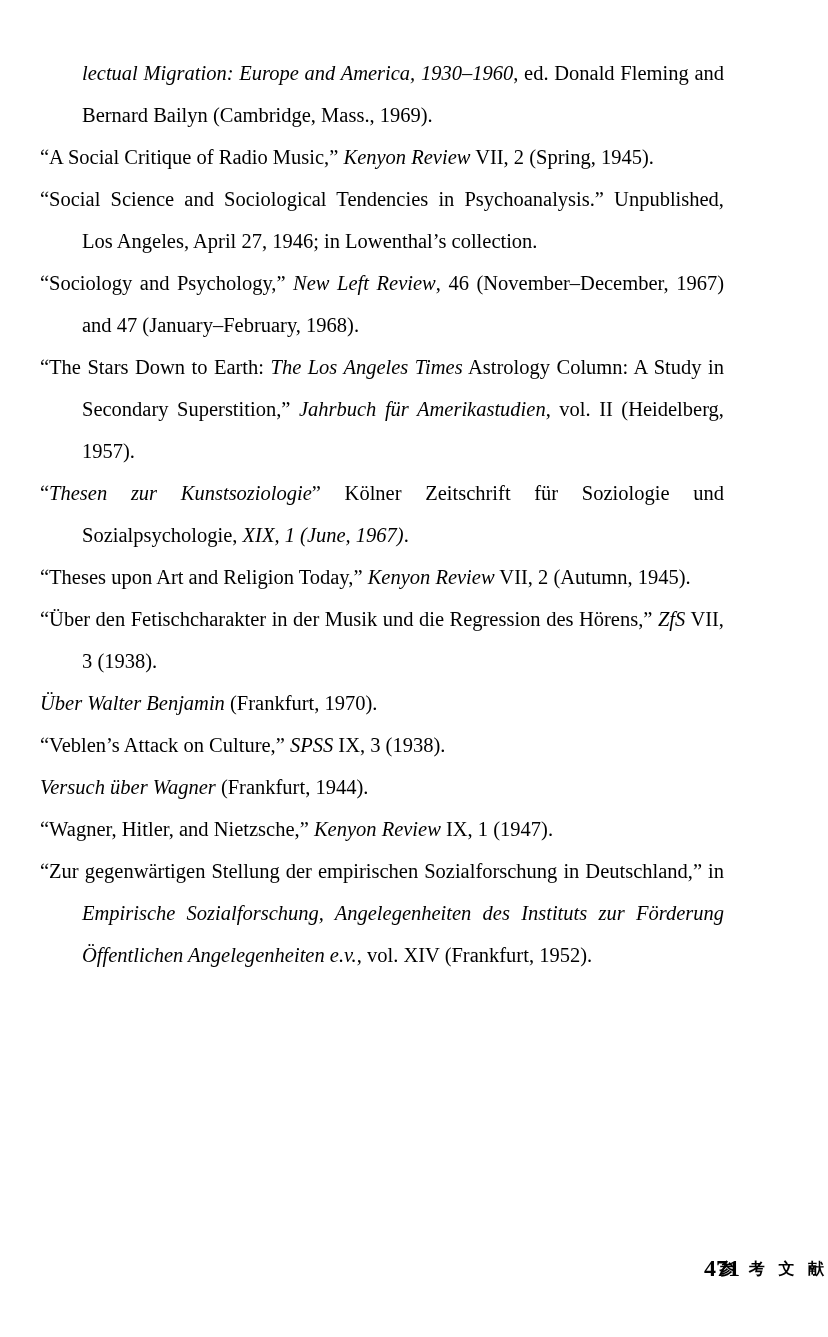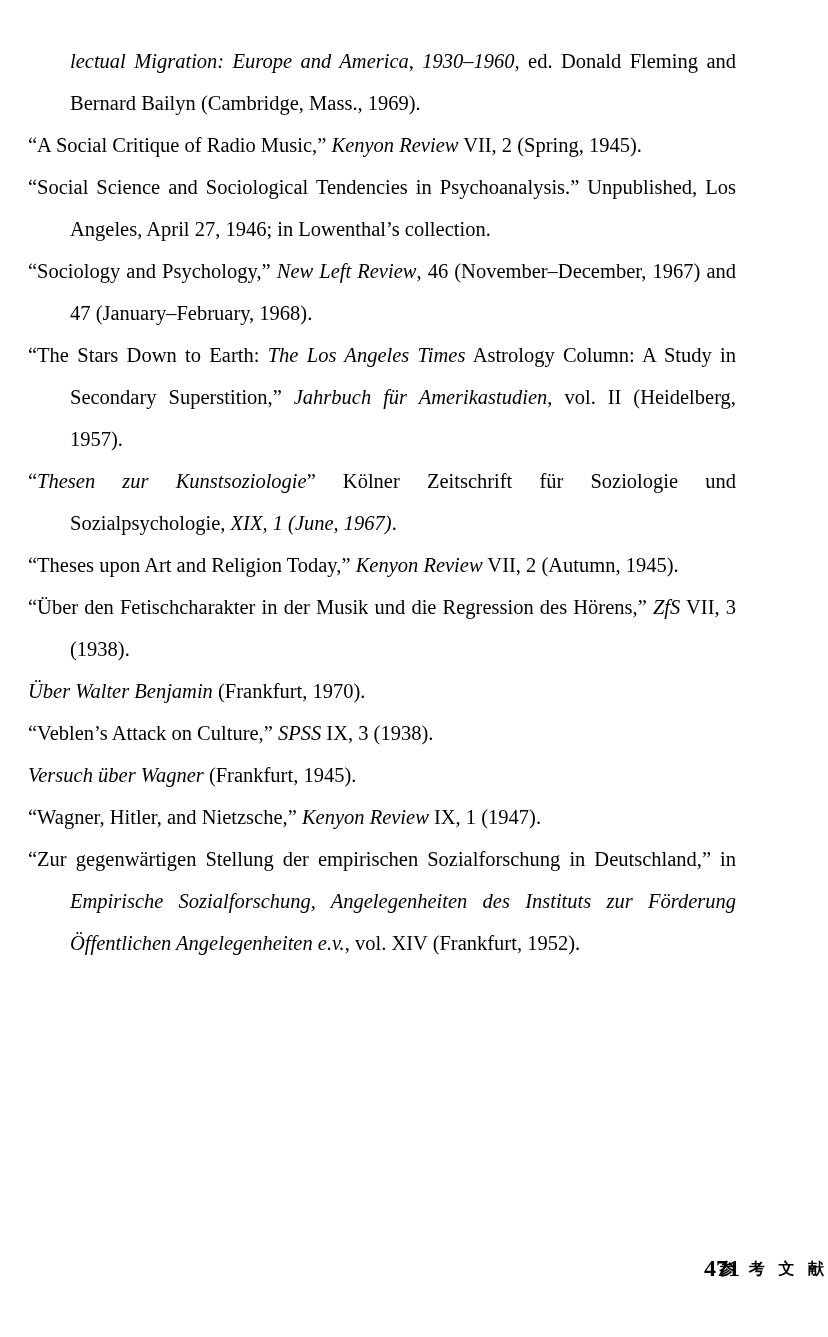--- a/index.html
+++ b/index.html
@@ -18,21 +18,21 @@
   .page {
     position: absolute;
     left: 0;
     top: 0;
     width: 828px;
     height: 1337px;
     box-sizing: border-box;
     padding: 40px 92px 0 28px;
   }
   .bib-list {
-    margin: 0;
+    margin: 12px;
     padding: 0;
     list-style: none;
   }
   .entry {
     font-size: 20.5px;
     line-height: 42px;
     text-align: justify;
     text-justify: inter-word;
     margin: 0 0 0 0;
     padding-left: 42px;
@@ -80,21 +80,21 @@
       <li class="entry continued"><span class="it">lectual Migration: Europe and America, 1930–1960</span><span>, ed. Donald Fleming and Bernard Bailyn (Cambridge, Mass., 1969).</span></li>
       <li class="entry"><span>“A Social Critique of Radio Music,” </span><span class="it">Kenyon Review</span><span> VII, 2 (Spring, 1945).</span></li>
       <li class="entry"><span>“Social Science and Sociological Tendencies in Psychoanalysis.” Unpublished, Los Angeles, April 27, 1946; in Lowenthal’s collection.</span></li>
       <li class="entry"><span>“Sociology and Psychology,” </span><span class="it">New Left Review</span><span>, 46 (November–December, 1967) and 47 (January–February, 1968).</span></li>
       <li class="entry"><span>“The Stars Down to Earth: </span><span class="it">The Los Angeles Times</span><span> Astrology Column: A Study in Secondary Superstition,” </span><span class="it">Jahrbuch für Amerikastudien</span><span>, vol. II (Heidelberg, 1957).</span></li>
       <li class="entry"><span>“</span><span class="it">Thesen zur Kunstsoziologie</span><span>” Kölner Zeitschrift für Soziologie und Sozialpsychologie, </span><span class="it">XIX, 1 (June, 1967)</span><span>.</span></li>
       <li class="entry"><span>“Theses upon Art and Religion Today,” </span><span class="it">Kenyon Review</span><span> VII, 2 (Autumn, 1945).</span></li>
       <li class="entry"><span>“Über den Fetischcharakter in der Musik und die Regression des Hörens,” </span><span class="it">ZfS</span><span> VII, 3 (1938).</span></li>
       <li class="entry"><span class="it">Über Walter Benjamin</span><span> (Frankfurt, 1970).</span></li>
       <li class="entry"><span>“Veblen’s Attack on Culture,” </span><span class="it">SPSS</span><span> IX, 3 (1938).</span></li>
-      <li class="entry"><span class="it">Versuch über Wagner</span><span> (Frankfurt, 1945).</span></li>
+      <li class="entry"><span class="it">Versuch über Wagner</span><span> (Frankfurt, 1944).</span></li>
       <li class="entry"><span>“Wagner, Hitler, and Nietzsche,” </span><span class="it">Kenyon Review</span><span> IX, 1 (1947).</span></li>
       <li class="entry"><span>“Zur gegenwärtigen Stellung der empirischen Sozialforschung in Deutschland,” in </span><span class="it">Empirische Sozialforschung, Angelegenheiten des Instituts zur Förderung Öffentlichen Angelegenheiten e.v.</span><span>, vol. XIV (Frankfurt, 1952).</span></li>
     </ul>
 
   <div class="footer">
     <div class="footer-center">参 考 文 献</div>
     <div class="footer-page">471</div>
   </div>
 </div>
 

